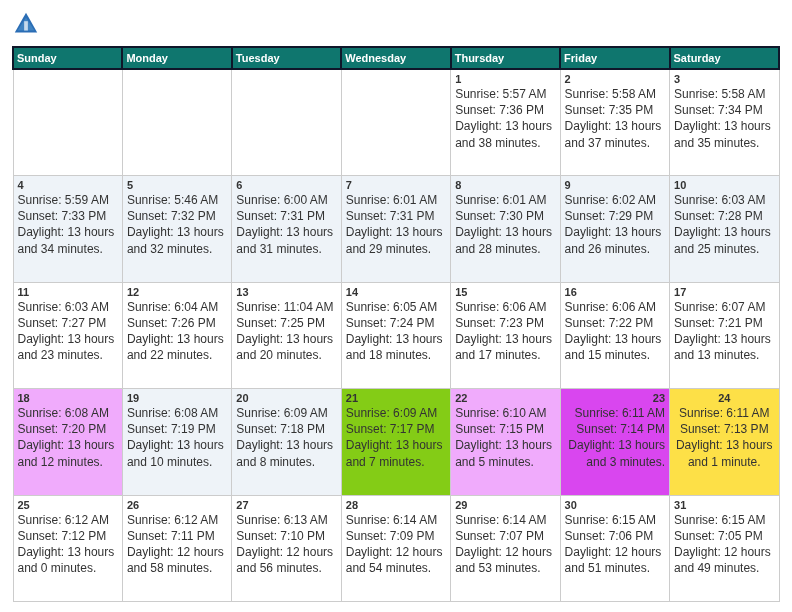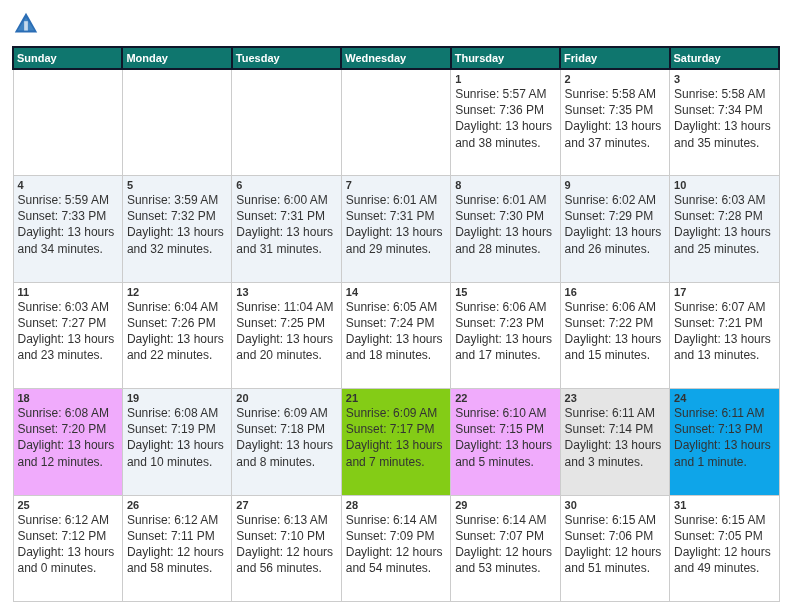--- a/index.html
+++ b/index.html
@@ -168,21 +168,21 @@
         <tr>
           <td style="background: rgb(238, 243, 248);">
             <span class="day-number">4</span>
             <div class="day-info">Sunrise: 5:59 AM
 Sunset: 7:33 PM
 Daylight: 13 hours
 and 34 minutes.</div>
           </td>
           <td style="background: rgb(238, 243, 248);">
             <span class="day-number">5</span>
-            <div class="day-info">Sunrise: 3:59 AM
+            <div class="day-info">Sunrise: 5:46 AM
 Sunset: 7:32 PM
 Daylight: 13 hours
 and 32 minutes.</div>
           </td>
           <td style="background: rgb(238, 243, 248);">
             <span class="day-number">6</span>
             <div class="day-info">Sunrise: 6:00 AM
 Sunset: 7:31 PM
 Daylight: 13 hours
 and 31 minutes.</div>
@@ -296,28 +296,28 @@
 Daylight: 13 hours
 and 7 minutes.</div>
           </td>
           <td style="background: #f0abfc;">
             <span class="day-number">22</span>
             <div class="day-info">Sunrise: 6:10 AM
 Sunset: 7:15 PM
 Daylight: 13 hours
 and 5 minutes.</div>
           </td>
-          <td style="background: #e5e5e5;">
+          <td style="background: #d946ef; text-align: right;">
             <span class="day-number">23</span>
             <div class="day-info">Sunrise: 6:11 AM
 Sunset: 7:14 PM
 Daylight: 13 hours
 and 3 minutes.</div>
           </td>
-          <td style="background: #0ea5e9;">
+          <td style="background: #fde047; text-align: center;">
             <span class="day-number">24</span>
             <div class="day-info">Sunrise: 6:11 AM
 Sunset: 7:13 PM
 Daylight: 13 hours
 and 1 minute.</div>
           </td>
         </tr>
         <tr>
           <td>
             <span class="day-number">25</span>

